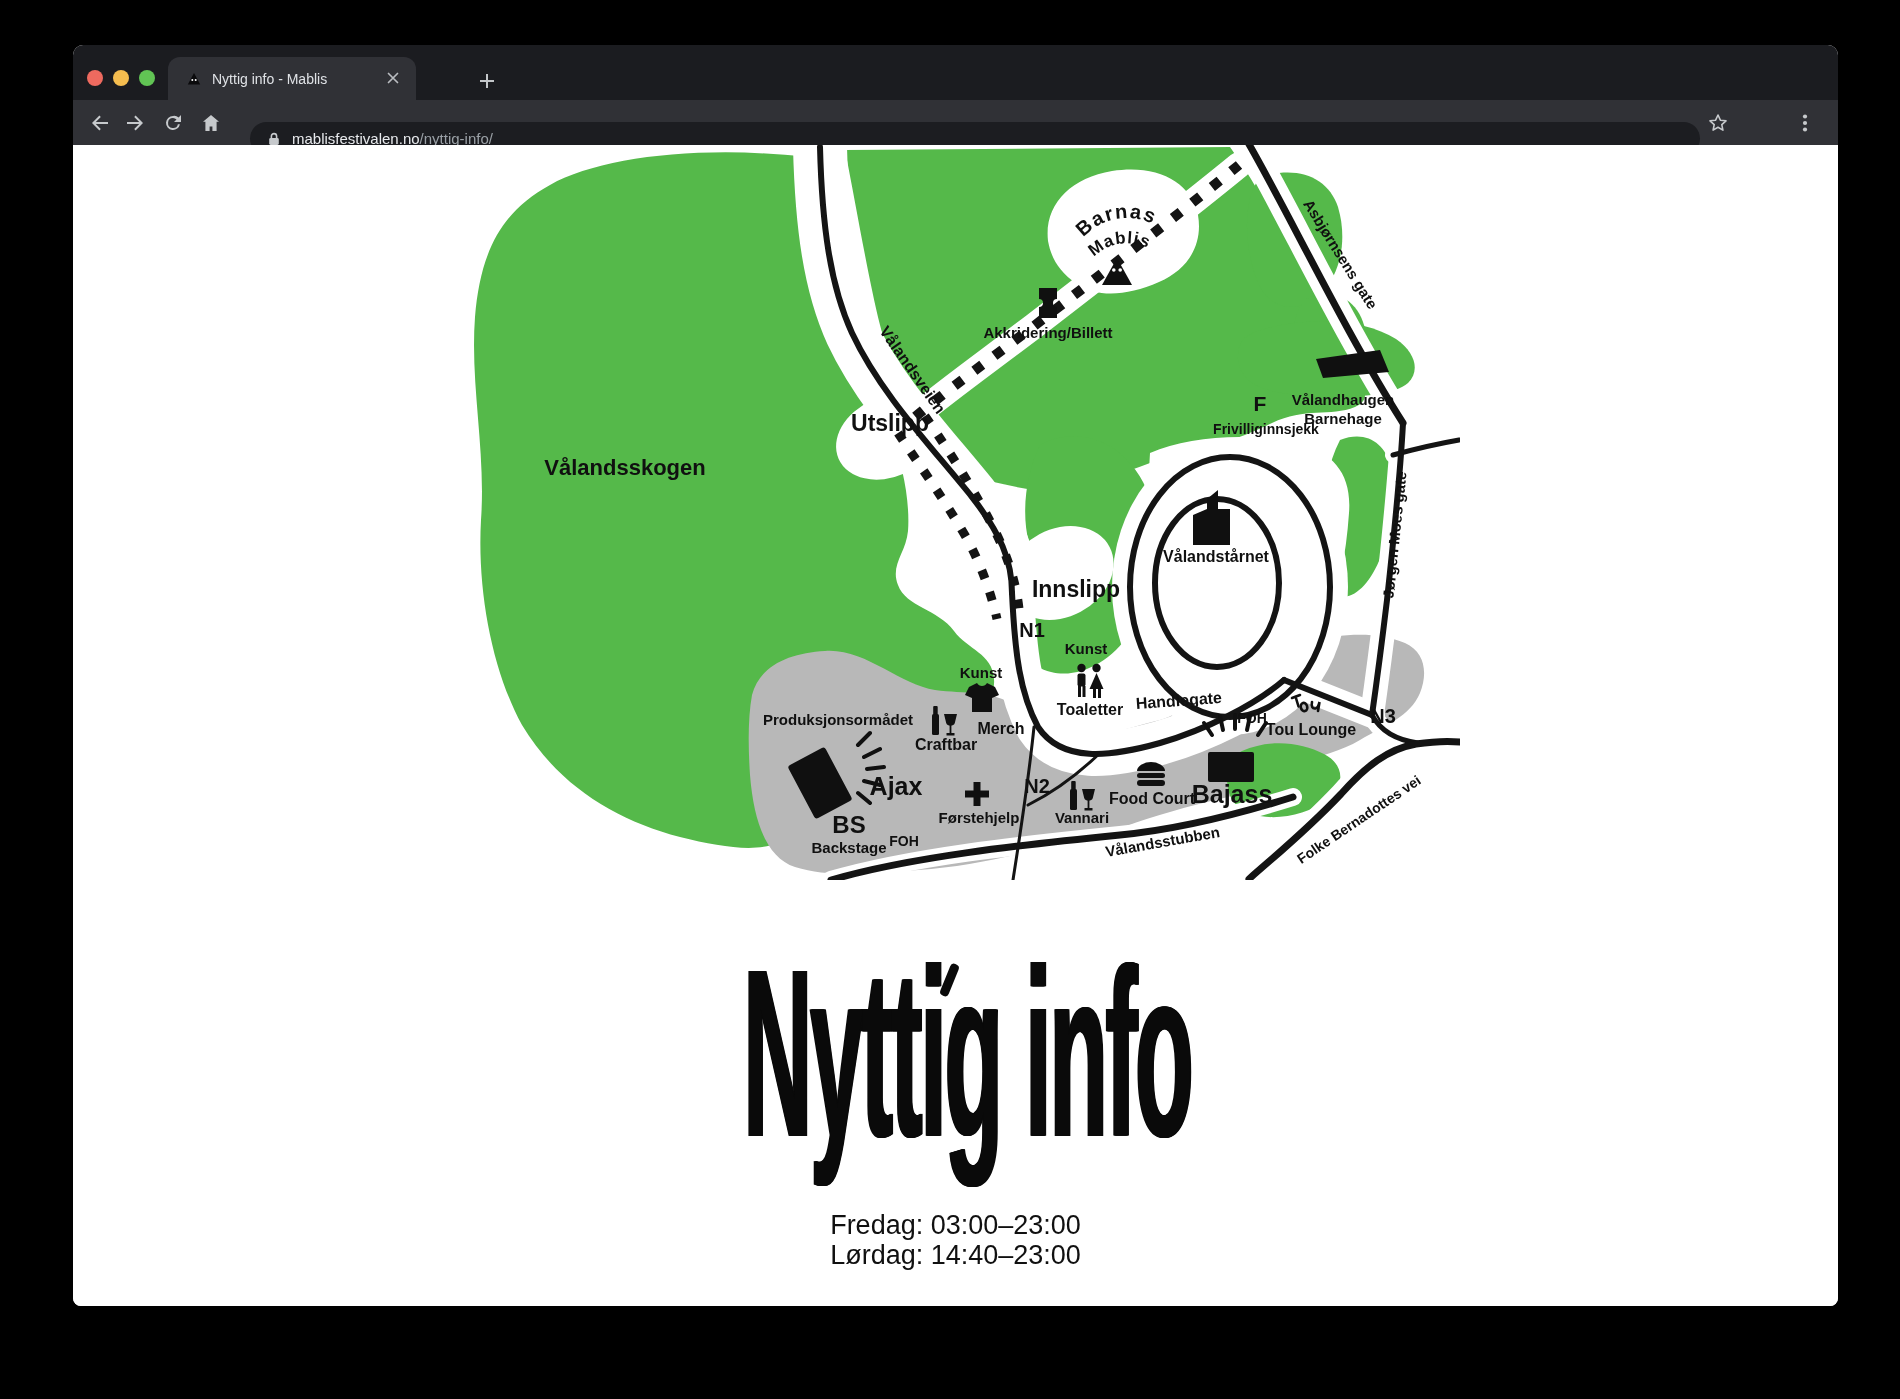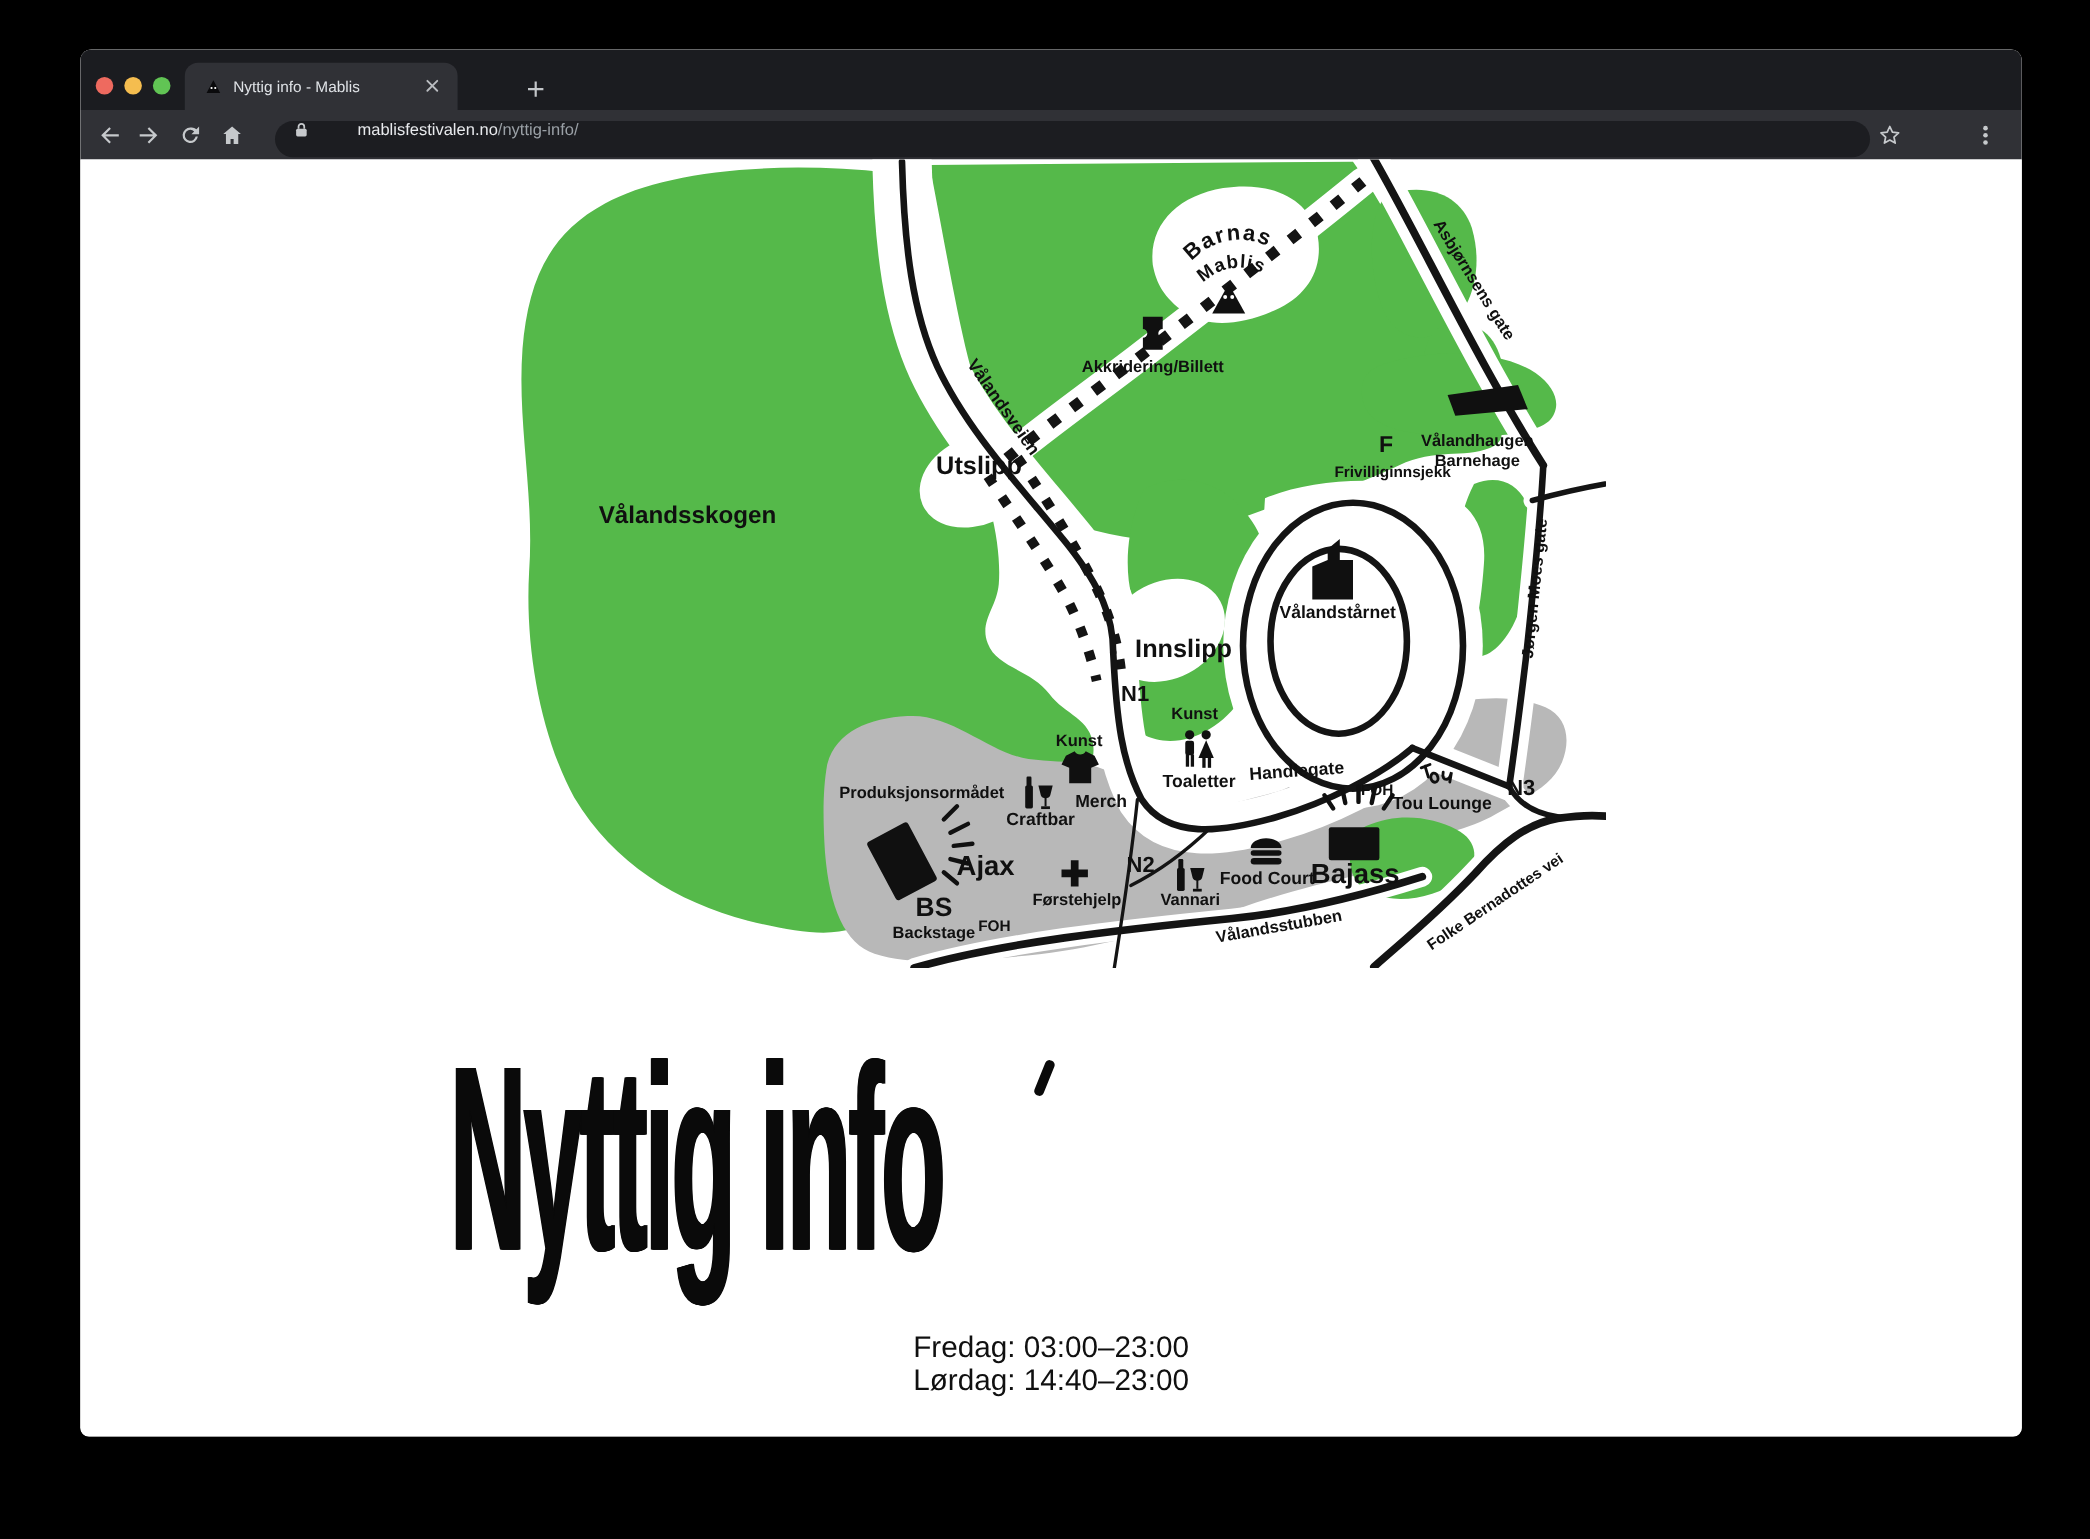--- a/index.html
+++ b/index.html
@@ -12,36 +12,36 @@
   .tab{position:absolute;left:95px;top:12px;width:248px;height:43px;background:#303136;
     border-radius:12px 12px 0 0;display:flex;align-items:center;}
   .tab-favicon{margin-left:18px;width:16px;height:16px;flex:0 0 auto;}
   .tab-title{margin-left:10px;color:#dfe2e6;font-size:14px;white-space:nowrap;overflow:hidden;
     text-overflow:ellipsis;max-width:200px;}
   .tab-close{position:absolute;right:14px;top:12px;width:18px;height:18px;}
   .newtab{position:absolute;left:402px;top:24px;width:24px;height:24px;}
   
   .toolbar{position:absolute;left:0;top:55px;width:100%;height:45px;background:#303136;}
   .navbtn{position:absolute;top:11px;width:24px;height:24px;}
-  .urlpill{position:absolute;left:177px;top:10px;width:1450px;height:33px;background:#1c1d21;
-    border-radius:17px;display:flex;align-items:flex-start;gap:33px;}
+  .urlpill{position:absolute;left:177px;top:22px;width:1450px;height:33px;background:#1c1d21;
+    border-radius:17px;display:flex;align-items:center;}
   .lock{margin-left:16px;width:16px;height:16px;flex:0 0 auto;}
   .url{margin-left:10px;font-size:15px;color:#e8eaed;white-space:nowrap;}
   .url .path{color:#9aa0a6;}
   .ricon{position:absolute;top:11px;width:24px;height:24px;}
   .avatar{position:absolute;left:1679px;top:63px;width:28px;height:28px;border-radius:50%;
     background:
       radial-gradient(circle at 50% 36%, #c9a18c 0 27%, rgba(0,0,0,0) 28%),
       radial-gradient(circle at 50% 88%, #7c5d49 0 42%, rgba(0,0,0,0) 43%),
       linear-gradient(#4a4f57,#23262b);}
   
   .content{position:absolute;left:0;top:100px;width:100%;height:1161px;background:#fff;}
   .map{position:absolute;left:387px;top:0px;width:1000px;height:735px;}
   .map text{font-family:"Liberation Sans",sans-serif;font-weight:bold;fill:#101010;}
-  .hero{position:absolute;left:0;top:788px;width:100%;line-height:1;}
+  .hero{position:absolute;left:12px;top:788px;width:100%;text-align:center;line-height:1;}
   .hero-inner{display:inline-block;font-size:240px;font-weight:bold;color:#0a0a0a;
     transform:scaleX(0.40);transform-origin:50% 50%;letter-spacing:-6px;white-space:nowrap;
     text-shadow:3px 0 0 #0a0a0a,-3px 0 0 #0a0a0a,1.5px 0 0 #0a0a0a,-1.5px 0 0 #0a0a0a;}
   .g-accent{position:absolute;left:872px;top:818px;width:9px;height:34px;background:#0a0a0a;
     border-radius:4px;transform:rotate(22deg);}
   .hours{position:absolute;left:0;top:1065px;width:100%;text-align:center;color:#101010;}
   .hours-head{font-size:27px;font-weight:bold;margin-bottom:4px;}
   .hours-line{font-size:27px;line-height:30px;}
 </style>
 </head>

